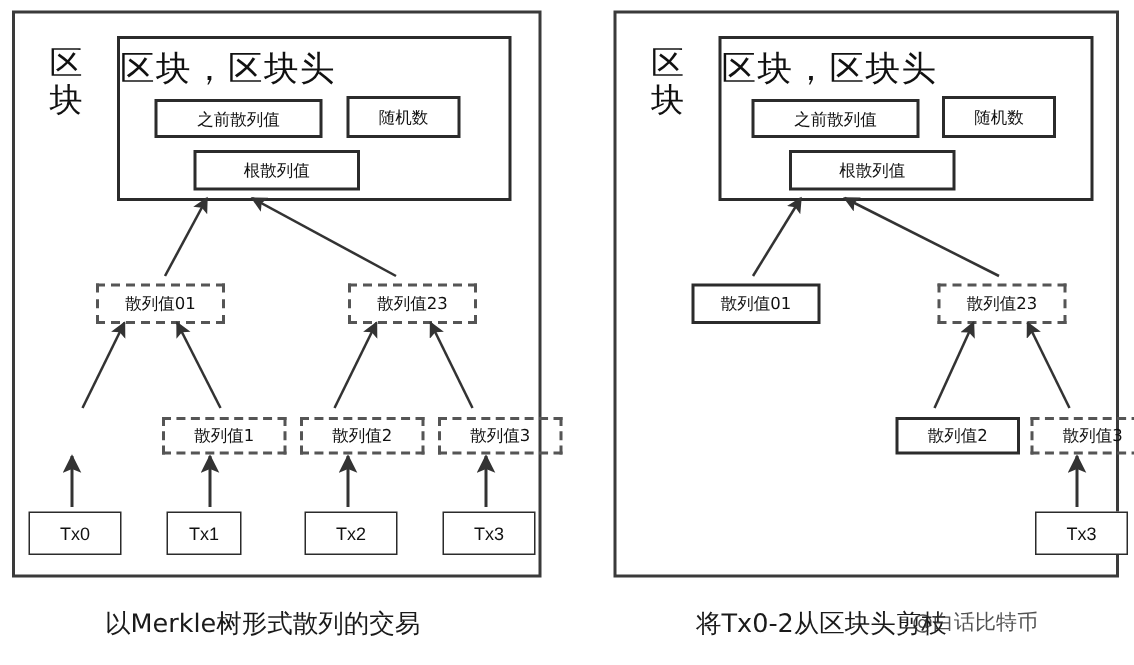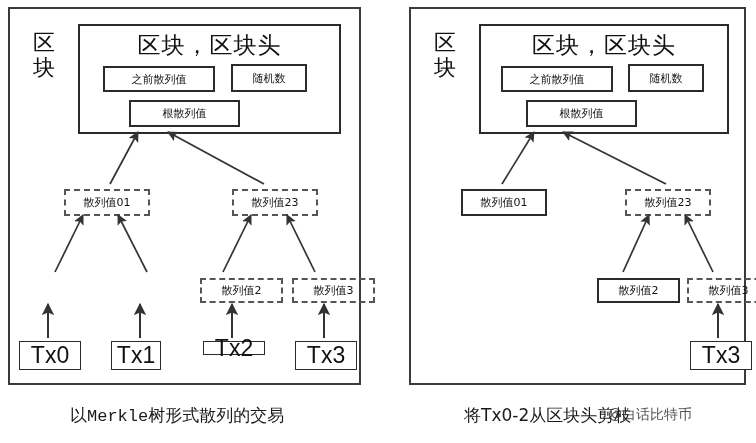--- a/index.html
+++ b/index.html
@@ -54,21 +54,20 @@
     background: #ffffff;
     box-sizing: border-box;
   }
   #panel-left  .header-box { left: 68px; top: 15px; width: 263px; height: 110px; }
   #panel-right .header-box { left: 68px; top: 15px; width: 250px; height: 110px; }
 
   .header-title {
     position: absolute;
     left: 0; right: 0;
     top: 4px;
-    text-align: center;
     font-size: 23px;
     color: #111;
     font-family: "DejaVu Sans", "Liberation Sans", sans-serif;
     letter-spacing: 1px;
   }
 
   
   .node {
     position: absolute;
     box-sizing: border-box;
@@ -77,21 +76,21 @@
     align-items: center;
     justify-content: center;
     font-size: 11px;
     color: #111;
     font-family: "DejaVu Sans", "Liberation Sans", sans-serif;
     white-space: nowrap;
   }
   .node.solid  { border: 2px solid #2b2b2b; }
   .node.dashed { border: 2px dashed #555; background: transparent; }
   .node.tx {
-    font-size: 23px;
+    font-size: 12px;
     font-family: "Liberation Sans", "DejaVu Sans", sans-serif;
     border: 1.5px solid #2b2b2b;
   }
 
   
   .wires {
     position: absolute;
     left: 0; top: 0;
     width: 756px; height: 443px;
     pointer-events: none;
@@ -99,21 +98,21 @@
 
   
   .caption {
     position: absolute;
     top: 404px;
     font-size: 17px;
     color: #1a1a1a;
     font-family: "DejaVu Sans", "Liberation Sans", sans-serif;
     white-space: nowrap;
   }
-  #caption-left  { left: 70px; font-family: Liberation Mono, monospace; }
+  #caption-left  { left: 70px; }
   #caption-right { left: 448px; margin-left: 16px; }
   .watermark {
     position: absolute;
     top: 406px;
     left: 592px;
     font-size: 14px;
     color: #2b2b2b;
     opacity: 0.82;
     font-family: "DejaVu Sans", "Liberation Sans", sans-serif;
     white-space: nowrap;
@@ -135,26 +134,27 @@
       <div class="node solid" style="left:23px; top:40px; width:112px; height:26px;">之前散列值</div>
 
       <div class="node solid" style="left:151px; top:38px; width:76px; height:28px;">随机数</div>
 
       <div class="node solid" style="left:49px; top:74px; width:111px; height:27px;">根散列值</div>
     </div>
 
     <div class="node dashed" style="left:54px; top:180px; width:86px; height:27px;">散列值01</div>
     <div class="node dashed" style="left:222px; top:180px; width:86px; height:27px;">散列值23</div>
 
+    <div class="node dashed" style="left:98px; top:269px; width:83px; height:25px;">散列值1</div>
     <div class="node dashed" style="left:190px; top:269px; width:83px; height:25px;">散列值2</div>
     <div class="node dashed" style="left:282px; top:269px; width:83px; height:25px;">散列值3</div>
 
     <div class="node tx" style="left:9px; top:332px; width:62px; height:29px;">Tx0</div>
     <div class="node tx" style="left:101px; top:332px; width:50px; height:29px;">Tx1</div>
-    <div class="node tx" style="left:193px; top:332px; width:62px; height:14px;">Tx2</div>
+    <div class="node tx" style="left:193px; top:332px; width:62px; height:29px;">Tx2</div>
     <div class="node tx" style="left:285px; top:332px; width:62px; height:29px;">Tx3</div>
   </div>
 
   <div class="panel" id="panel-right">
     <div class="block-label">区
 块</div>
 
     <div class="header-box">
       <div class="header-title">区块，区块头</div>
 

